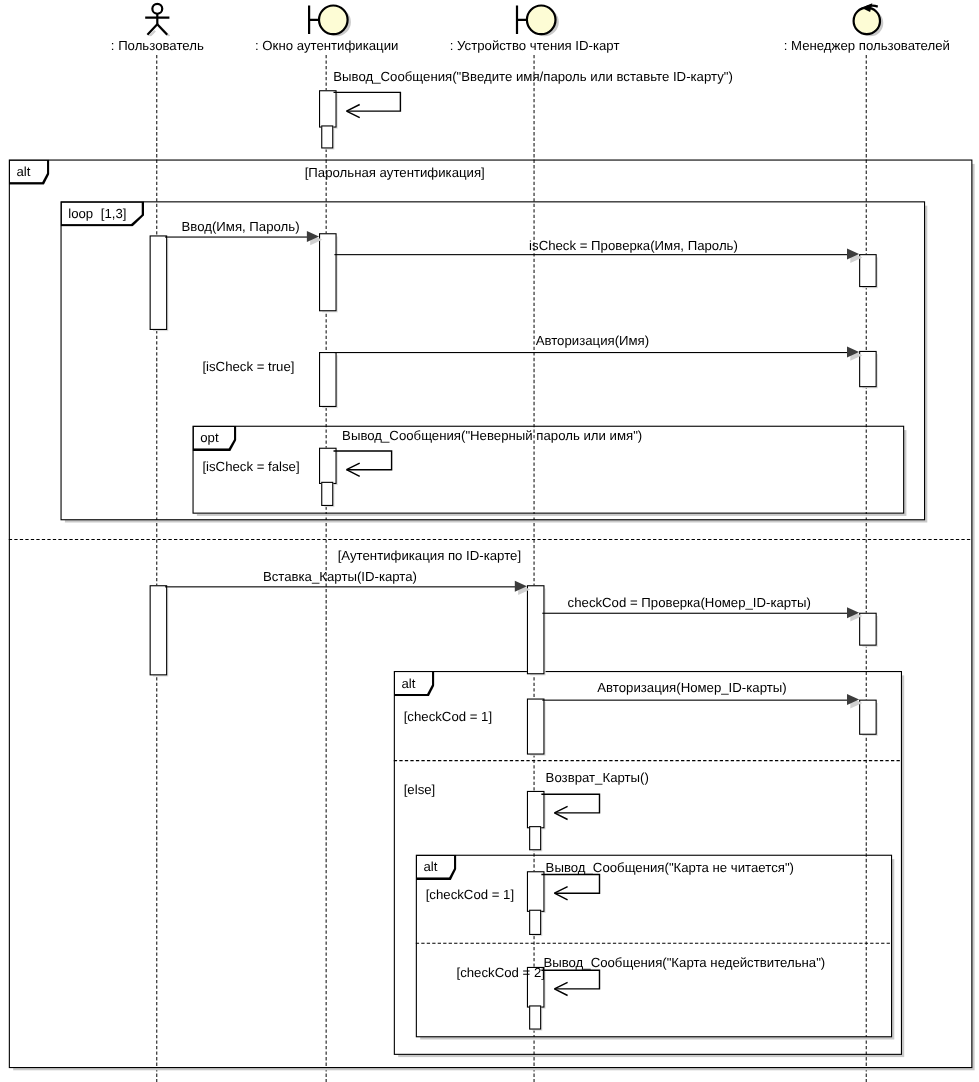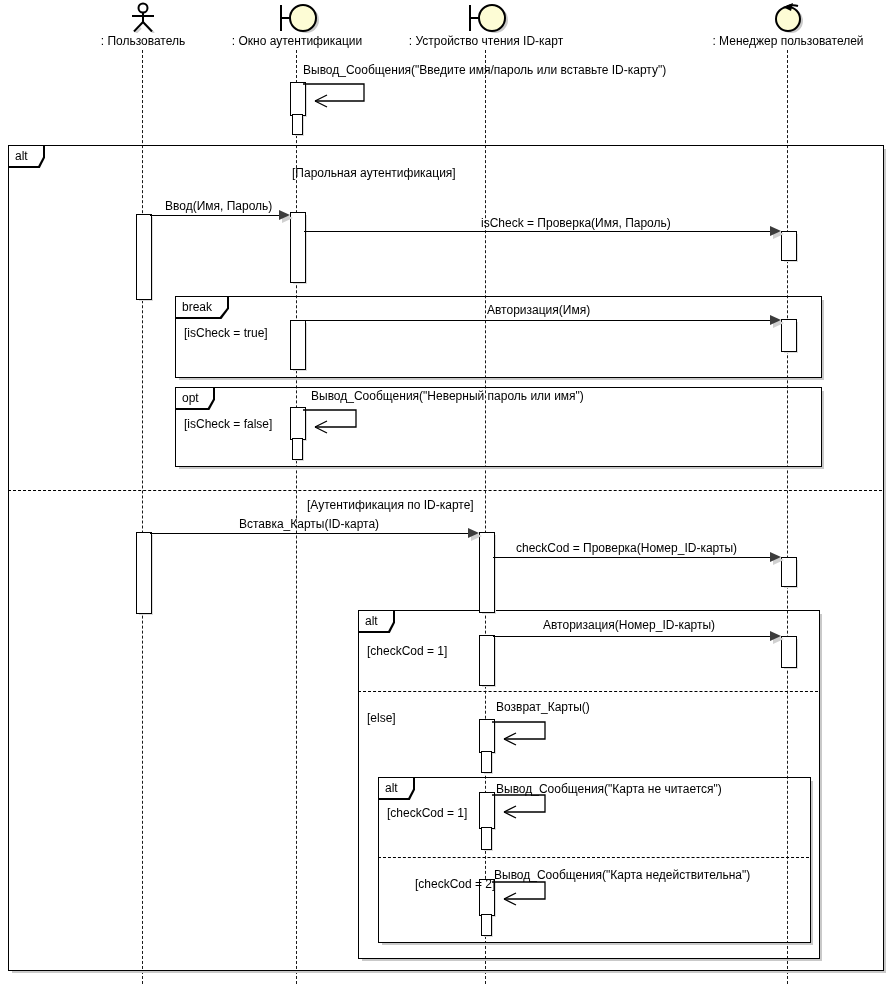--- a/index.html
+++ b/index.html
@@ -84,31 +84,32 @@
   <div class="head-label" style="left:708px;top:34px;width:160px;">: Менеджер пользователей</div>
 
   <div class="frag" style="left:8px;top:145px;width:874px;height:824px;">
     <div class="pent" style="width:37px;height:23px;">
       <div class="pent-in">
           <span>alt</span>
         </div>
     </div>
   </div>
   <div class="divider" style="left:8px;top:490px;width:874px;"></div>
-  <div class="guard" style="left:292px;top:150px;margin-top:16px;">[Парольная аутентификация]</div>
+  <div class="guard" style="left:277px;top:150px;">[Парольная аутентификация]</div>
   <div class="guard" style="left:307px;top:498px;">[Аутентификация по ID-карте]</div>
 
-
-  <div class="frag" style="left:175px;top:296px;width:645px;height:80px;">
-    <div class="pent" style="width:54px;height:23px;">
-      <div class="pent-in">
-          <span>break</span>
-        </div>
-    </div>
-  </div>
+  <div class="frag" style="left:55px;top:183px;width:784px;height:288px;">
+    <div class="pent" style="width:76px;height:23px;">
+      <div class="pent-in">
+        <span>loop</span>
+        <span>[1,3]</span>
+      </div>
+    </div>
+  </div>
+
   <div class="guard" style="left:184px;top:326px;">[isCheck = true]</div>
 
   <div class="frag" style="left:175px;top:387px;width:645px;height:78px;">
     <div class="pent" style="width:40px;height:23px;">
       <div class="pent-in">
           <span>opt</span>
         </div>
     </div>
   </div>
   <div class="guard" style="left:184px;top:417px;">[isCheck = false]</div>

